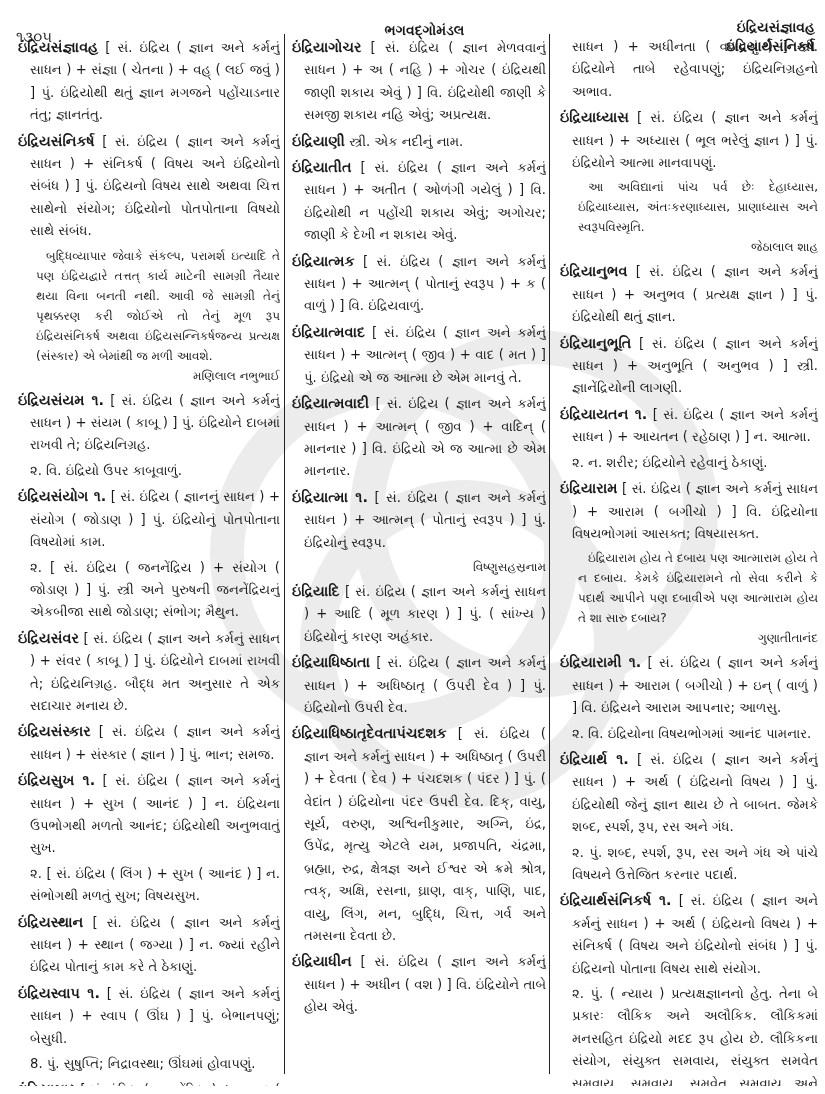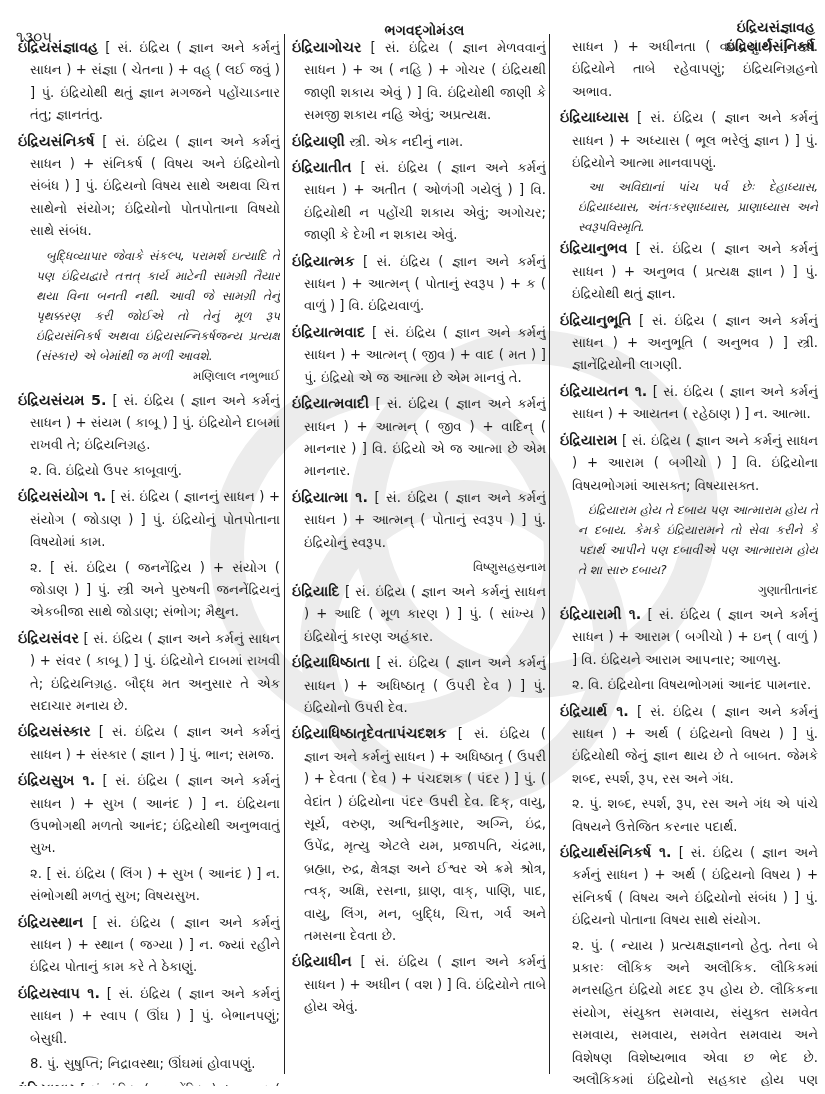--- a/index.html
+++ b/index.html
@@ -19,21 +19,21 @@
   .col { position:absolute; top:0; height:1050px; overflow:hidden; font-size:13.2px; line-height:22.4px; }
   .col1 { left:18px; width:262px; }
   .col2 { left:292px; width:254px; }
   .col3 { left:560px; width:258px; }
   .rule { position:absolute; width:1px; background:#222; }
   .rule1 { left:284px; top:34px; height:1040px; }
   .rule2 { left:549px; top:34px; height:1040px; }
   .entry { margin:0 0 3px 0; text-indent:-12px; padding-left:12px; text-align:justify; }
   .hw { font-weight:bold; font-size:14.4px; }
   .sense { margin:0 0 3px 12px; text-align:justify; }
-  .quote { margin:0 0 0 18px; font-size:12px; line-height:20px; text-align:justify; text-indent:10px;font-style:italic; }
+  .quote { margin:0 0 0 18px; font-size:12px; line-height:20px; text-align:justify; text-indent:10px; }
   .attrib { text-align:right; font-size:12px; line-height:20px; margin:0 0 3px 0; }
 </style>
 </head>
 <body>
 
 <div class="watermark">
   <div class="ring" style="left:0;top:40px;width:300px;height:300px;"></div>
   <div class="ring" style="left:140px;top:0;width:300px;height:300px;"></div>
   <div class="ring" style="left:90px;top:150px;width:260px;height:260px;"></div>
 </div>
@@ -49,21 +49,21 @@
 
 <div class="rule rule1"></div>
 <div class="rule rule2"></div>
 
 <div class="columns">
   <div class="col col1">
       <div class="entry"><span class="hw">ઇંદ્રિયસંજ્ઞાવહ</span> <span>[ સં. ઇંદ્રિય ( જ્ઞાન અને કર્મનું સાધન ) + સંજ્ઞા ( ચેતના ) + વહ્ ( લઈ જવું ) ] પું. ઇંદ્રિયોથી થતું જ્ઞાન મગજને પહોંચાડનાર તંતુ; જ્ઞાનતંતુ.</span></div>
       <div class="entry"><span class="hw">ઇંદ્રિયસંનિકર્ષ</span> <span>[ સં. ઇંદ્રિય ( જ્ઞાન અને કર્મનું સાધન ) + સંનિકર્ષ ( વિષય અને ઇંદ્રિયોનો સંબંધ ) ] પું. ઇંદ્રિયનો વિષય સાથે અથવા ચિત્ત સાથેનો સંયોગ; ઇંદ્રિયોનો પોતપોતાના વિષયો સાથે સંબંધ.</span></div>
       <div class="quote">બુદ્ધિવ્યાપાર જેવાકે સંકલ્પ, પરામર્શ ઇત્યાદિ તે પણ ઇંદ્રિયદ્વારે તત્તત્ કાર્ય માટેની સામગ્રી તૈયાર થયા વિના બનતી નથી. આવી જે સામગ્રી તેનું પૃથક્કરણ કરી જોઈએ તો તેનું મૂળ રૂપ ઇંદ્રિયસંનિકર્ષ અથવા ઇંદ્રિયસન્નિકર્ષજન્ય પ્રત્યક્ષ (સંસ્કાર) એ બેમાંથી જ મળી આવશે.</div>
       <div class="attrib">મણિલાલ નભુભાઈ</div>
-      <div class="entry"><span class="hw">ઇંદ્રિયસંયમ 5.</span> <span>[ સં. ઇંદ્રિય ( જ્ઞાન અને કર્મનું સાધન ) + સંયમ ( કાબૂ ) ] પું. ઇંદ્રિયોને દાબમાં રાખવી તે; ઇંદ્રિયનિગ્રહ.</span></div>
+      <div class="entry"><span class="hw">ઇંદ્રિયસંયમ ૧.</span> <span>[ સં. ઇંદ્રિય ( જ્ઞાન અને કર્મનું સાધન ) + સંયમ ( કાબૂ ) ] પું. ઇંદ્રિયોને દાબમાં રાખવી તે; ઇંદ્રિયનિગ્રહ.</span></div>
       <div class="sense">૨. વિ. ઇંદ્રિયો ઉપર કાબૂવાળું.</div>
       <div class="entry"><span class="hw">ઇંદ્રિયસંયોગ ૧.</span> <span>[ સં. ઇંદ્રિય ( જ્ઞાનનું સાધન ) + સંયોગ ( જોડાણ ) ] પું. ઇંદ્રિયોનું પોતપોતાના વિષયોમાં કામ.</span></div>
       <div class="sense">૨. [ સં. ઇંદ્રિય ( જનનેંદ્રિય ) + સંયોગ ( જોડાણ ) ] પું. સ્ત્રી અને પુરુષની જનનેંદ્રિયનું એકબીજા સાથે જોડાણ; સંભોગ; મૈથુન.</div>
       <div class="entry"><span class="hw">ઇંદ્રિયસંવર</span> <span>[ સં. ઇંદ્રિય ( જ્ઞાન અને કર્મનું સાધન ) + સંવર ( કાબૂ ) ] પું. ઇંદ્રિયોને દાબમાં રાખવી તે; ઇંદ્રિયનિગ્રહ. બૌદ્ધ મત અનુસાર તે એક સદાચાર મનાય છે.</span></div>
       <div class="entry"><span class="hw">ઇંદ્રિયસંસ્કાર</span> <span>[ સં. ઇંદ્રિય ( જ્ઞાન અને કર્મનું સાધન ) + સંસ્કાર ( જ્ઞાન ) ] પું. ભાન; સમજ.</span></div>
       <div class="entry"><span class="hw">ઇંદ્રિયસુખ ૧.</span> <span>[ સં. ઇંદ્રિય ( જ્ઞાન અને કર્મનું સાધન ) + સુખ ( આનંદ ) ] ન. ઇંદ્રિયના ઉપભોગથી મળતો આનંદ; ઇંદ્રિયોથી અનુભવાતું સુખ.</span></div>
       <div class="sense">૨. [ સં. ઇંદ્રિય ( લિંગ ) + સુખ ( આનંદ ) ] ન. સંભોગથી મળતું સુખ; વિષયસુખ.</div>
       <div class="entry"><span class="hw">ઇંદ્રિયસ્થાન</span> <span>[ સં. ઇંદ્રિય ( જ્ઞાન અને કર્મનું સાધન ) + સ્થાન ( જગ્યા ) ] ન. જ્યાં રહીને ઇંદ્રિય પોતાનું કામ કરે તે ઠેકાણું.</span></div>
       <div class="entry"><span class="hw">ઇંદ્રિયસ્વાપ ૧.</span> <span>[ સં. ઇંદ્રિય ( જ્ઞાન અને કર્મનું સાધન ) + સ્વાપ ( ઊંઘ ) ] પું. બેભાનપણું; બેસુધી.</span></div>
       <div class="sense">8. પું. સુષુપ્તિ; નિદ્રાવસ્થા; ઊંઘમાં હોવાપણું.</div>
@@ -80,23 +80,25 @@
       <div class="attrib">વિષ્ણુસહસ્રનામ</div>
       <div class="entry"><span class="hw">ઇંદ્રિયાદિ</span> <span>[ સં. ઇંદ્રિય ( જ્ઞાન અને કર્મનું સાધન ) + આદિ ( મૂળ કારણ ) ] પું. ( સાંખ્ય ) ઇંદ્રિયોનું કારણ અહંકાર.</span></div>
       <div class="entry"><span class="hw">ઇંદ્રિયાધિષ્ઠાતા</span> <span>[ સં. ઇંદ્રિય ( જ્ઞાન અને કર્મનું સાધન ) + અધિષ્ઠાતૃ ( ઉપરી દેવ ) ] પું. ઇંદ્રિયોનો ઉપરી દેવ.</span></div>
       <div class="entry"><span class="hw">ઇંદ્રિયાધિષ્ઠાતૃદેવતાપંચદશક</span> <span>[ સં. ઇંદ્રિય ( જ્ઞાન અને કર્મનું સાધન ) + અધિષ્ઠાતૃ ( ઉપરી ) + દેવતા ( દેવ ) + પંચદશક ( પંદર ) ] પું. ( વેદાંત ) ઇંદ્રિયોના પંદર ઉપરી દેવ. દિક્, વાયુ, સૂર્ય, વરુણ, અશ્વિનીકુમાર, અગ્નિ, ઇંદ્ર, ઉપેંદ્ર, મૃત્યુ એટલે યમ, પ્રજાપતિ, ચંદ્રમા, બ્રહ્મા, રુદ્ર, ક્ષેત્રજ્ઞ અને ઈશ્વર એ ક્રમે શ્રોત્ર, ત્વક્, અક્ષિ, રસના, ઘ્રાણ, વાક્, પાણિ, પાદ, વાયુ, લિંગ, મન, બુદ્ધિ, ચિત્ત, ગર્વ અને તમસના દેવતા છે.</span></div>
       <div class="entry"><span class="hw">ઇંદ્રિયાધીન</span> <span>[ સં. ઇંદ્રિય ( જ્ઞાન અને કર્મનું સાધન ) + અધીન ( વશ ) ] વિ. ઇંદ્રિયોને તાબે હોય એવું.</span></div>
     </div>
   <div class="col col3">
       <div class="sense" style="margin-left: 12px;">સાધન ) + અધીનતા ( વશપણું ) ] સ્ત્રી. ઇંદ્રિયોને તાબે રહેવાપણું; ઇંદ્રિયનિગ્રહનો અભાવ.</div>
       <div class="entry"><span class="hw">ઇંદ્રિયાધ્યાસ</span> <span>[ સં. ઇંદ્રિય ( જ્ઞાન અને કર્મનું સાધન ) + અધ્યાસ ( ભૂલ ભરેલું જ્ઞાન ) ] પું. ઇંદ્રિયોને આત્મા માનવાપણું.</span></div>
       <div class="quote">આ અવિદ્યાનાં પાંચ પર્વ છેઃ દેહાધ્યાસ, ઇંદ્રિયાધ્યાસ, અંતઃકરણાધ્યાસ, પ્રાણાધ્યાસ અને સ્વરૂપવિસ્મૃતિ.</div>
+      <div class="attrib">જેઠાલાલ શાહ</div>
       <div class="entry"><span class="hw">ઇંદ્રિયાનુભવ</span> <span>[ સં. ઇંદ્રિય ( જ્ઞાન અને કર્મનું સાધન ) + અનુભવ ( પ્રત્યક્ષ જ્ઞાન ) ] પું. ઇંદ્રિયોથી થતું જ્ઞાન.</span></div>
       <div class="entry"><span class="hw">ઇંદ્રિયાનુભૂતિ</span> <span>[ સં. ઇંદ્રિય ( જ્ઞાન અને કર્મનું સાધન ) + અનુભૂતિ ( અનુભવ ) ] સ્ત્રી. જ્ઞાનેંદ્રિયોની લાગણી.</span></div>
       <div class="entry"><span class="hw">ઇંદ્રિયાયતન ૧.</span> <span>[ સં. ઇંદ્રિય ( જ્ઞાન અને કર્મનું સાધન ) + આયતન ( રહેઠાણ ) ] ન. આત્મા.</span></div>
+      <div class="sense">૨. ન. શરીર; ઇંદ્રિયોને રહેવાનું ઠેકાણું.</div>
       <div class="entry"><span class="hw">ઇંદ્રિયારામ</span> <span>[ સં. ઇંદ્રિય ( જ્ઞાન અને કર્મનું સાધન ) + આરામ ( બગીચો ) ] વિ. ઇંદ્રિયોના વિષયભોગમાં આસક્ત; વિષયાસક્ત.</span></div>
       <div class="quote">ઇંદ્રિયારામ હોય તે દબાય પણ આત્મારામ હોય તે ન દબાય. કેમકે ઇંદ્રિયારામને તો સેવા કરીને કે પદાર્થ આપીને પણ દબાવીએ પણ આત્મારામ હોય તે શા સારુ દબાય?</div>
       <div class="attrib">ગુણાતીતાનંદ</div>
       <div class="entry"><span class="hw">ઇંદ્રિયારામી ૧.</span> <span>[ સં. ઇંદ્રિય ( જ્ઞાન અને કર્મનું સાધન ) + આરામ ( બગીચો ) + ઇન્ ( વાળું ) ] વિ. ઇંદ્રિયને આરામ આપનાર; આળસુ.</span></div>
       <div class="sense">૨. વિ. ઇંદ્રિયોના વિષયભોગમાં આનંદ પામનાર.</div>
       <div class="entry"><span class="hw">ઇંદ્રિયાર્થ ૧.</span> <span>[ સં. ઇંદ્રિય ( જ્ઞાન અને કર્મનું સાધન ) + અર્થ ( ઇંદ્રિયનો વિષય ) ] પું. ઇંદ્રિયોથી જેનું જ્ઞાન થાય છે તે બાબત. જેમકે શબ્દ, સ્પર્શ, રૂપ, રસ અને ગંધ.</span></div>
       <div class="sense">૨. પું. શબ્દ, સ્પર્શ, રૂપ, રસ અને ગંધ એ પાંચે વિષયને ઉત્તેજિત કરનાર પદાર્થ.</div>
       <div class="entry"><span class="hw">ઇંદ્રિયાર્થસંનિકર્ષ ૧.</span> <span>[ સં. ઇંદ્રિય ( જ્ઞાન અને કર્મનું સાધન ) + અર્થ ( ઇંદ્રિયનો વિષય ) + સંનિકર્ષ ( વિષય અને ઇંદ્રિયોનો સંબંધ ) ] પું. ઇંદ્રિયનો પોતાના વિષય સાથે સંયોગ.</span></div>
       <div class="sense">૨. પું. ( ન્યાય ) પ્રત્યક્ષજ્ઞાનનો હેતુ. તેના બે પ્રકારઃ લૌકિક અને અલૌકિક. લૌકિકમાં મનસહિત ઇંદ્રિયો મદદ રૂપ હોય છે. લૌકિકના સંયોગ, સંયુક્ત સમવાય, સંયુક્ત સમવેત સમવાય, સમવાય, સમવેત સમવાય અને વિશેષણ વિશેષ્યભાવ એવા છ ભેદ છે. અલૌકિકમાં ઇંદ્રિયોનો સહકાર હોય પણ ચક્રપાણિમિશ્રના મત પ્રમાણે તેમાં મનનો જ</div>
     </div>

